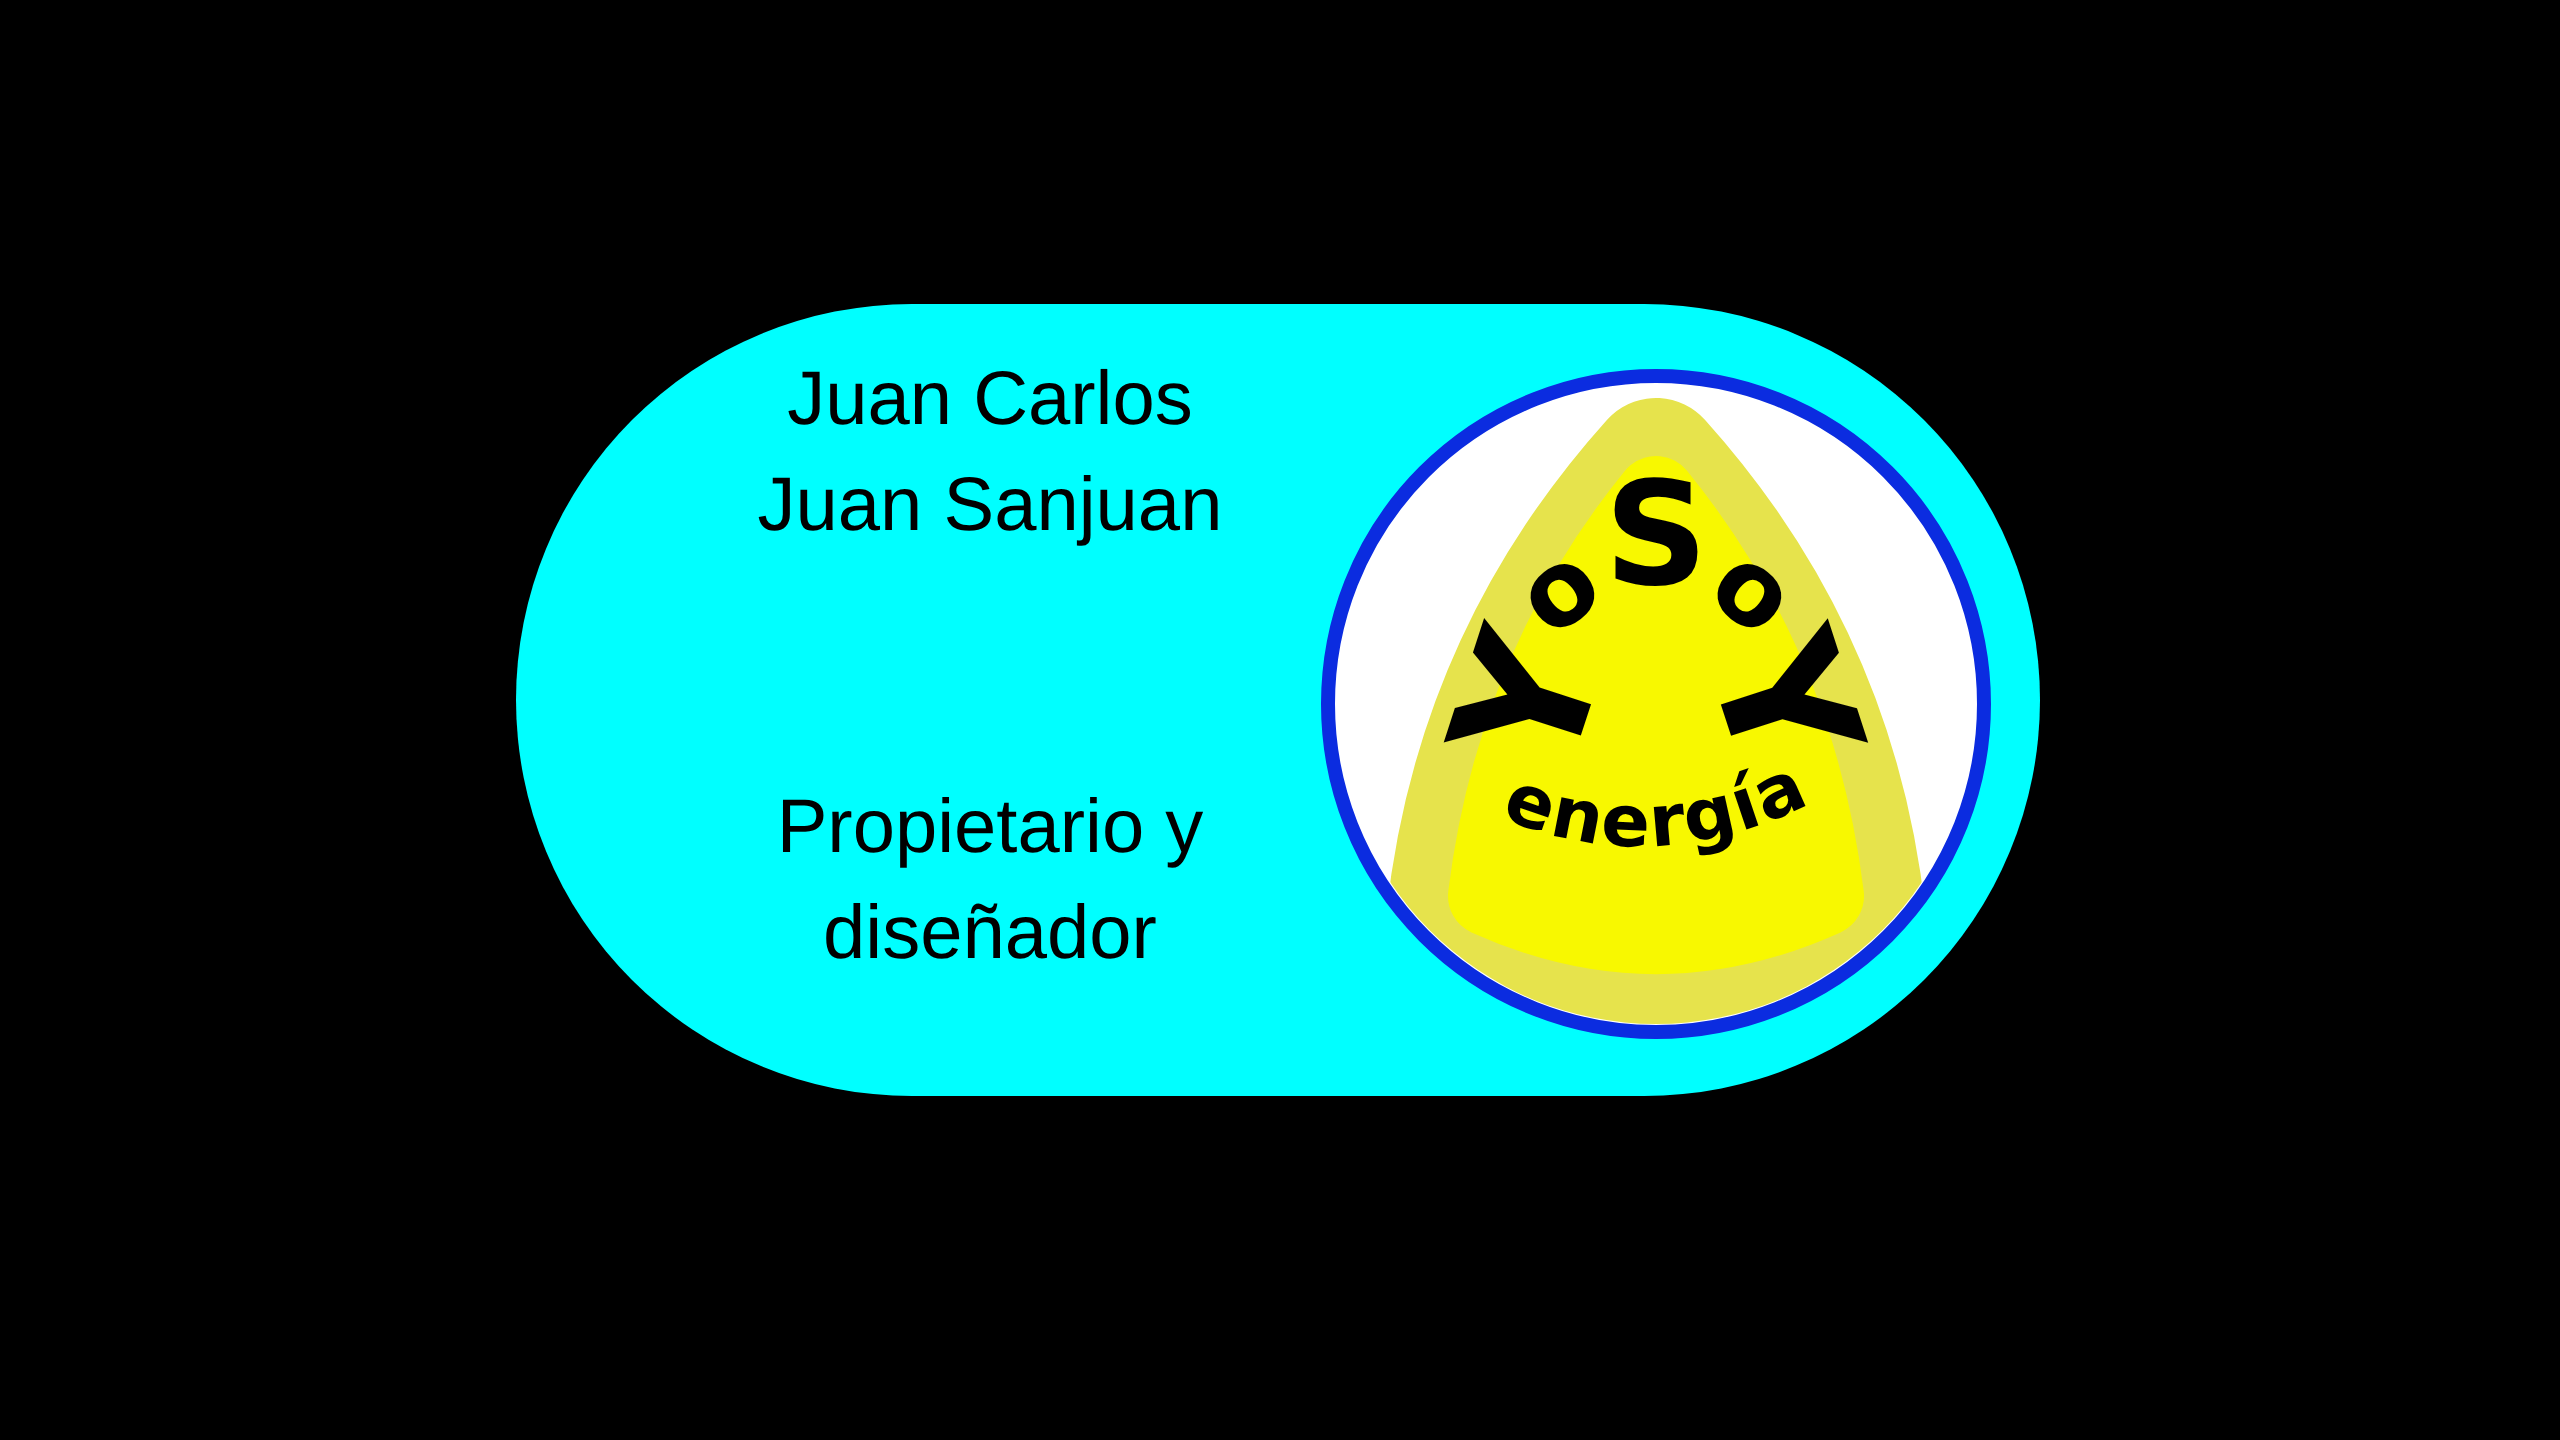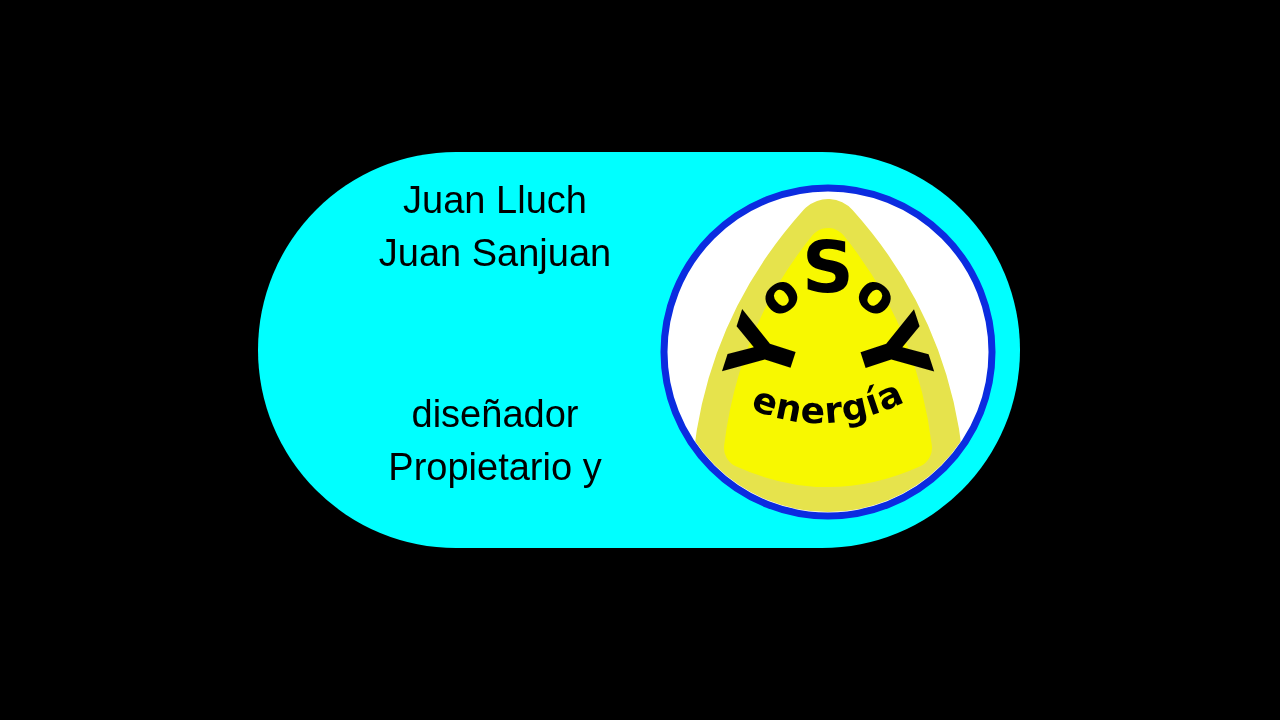--- a/index.html
+++ b/index.html
@@ -24,27 +24,27 @@
   .logo text{font-family:"DejaVu Sans","Liberation Sans",sans-serif;font-weight:bold;}
 </style>
 </head>
 <body>
 
 <div class="stage" style="background-color: rgb(0, 0, 0);">
 
   <div class="pill" style="background-color: rgb(0, 255, 255);">
 
     <div class="text-col name-block" style="color: rgb(0, 0, 0);">
-      <div>Juan Lluch</div>
+      <div>Juan Carlos</div>
       <div>Juan Sanjuan</div>
     </div>
 
     <div class="text-col role-block" style="color: rgb(0, 0, 0);">
+      <div>Propietario y</div>
       <div>diseñador</div>
-      <div>Propietario y</div>
     </div>
 
     <div class="logo">
       <svg width="336" height="336" viewBox="0 0 336 336">
         <defs>
           <clipPath id="circleClip">
             <circle cx="168" cy="168" r="160"></circle>
           </clipPath>
           <path id="arcPath" d="M 84 222 Q 168 260 252 214" fill="none"></path>
         </defs>

